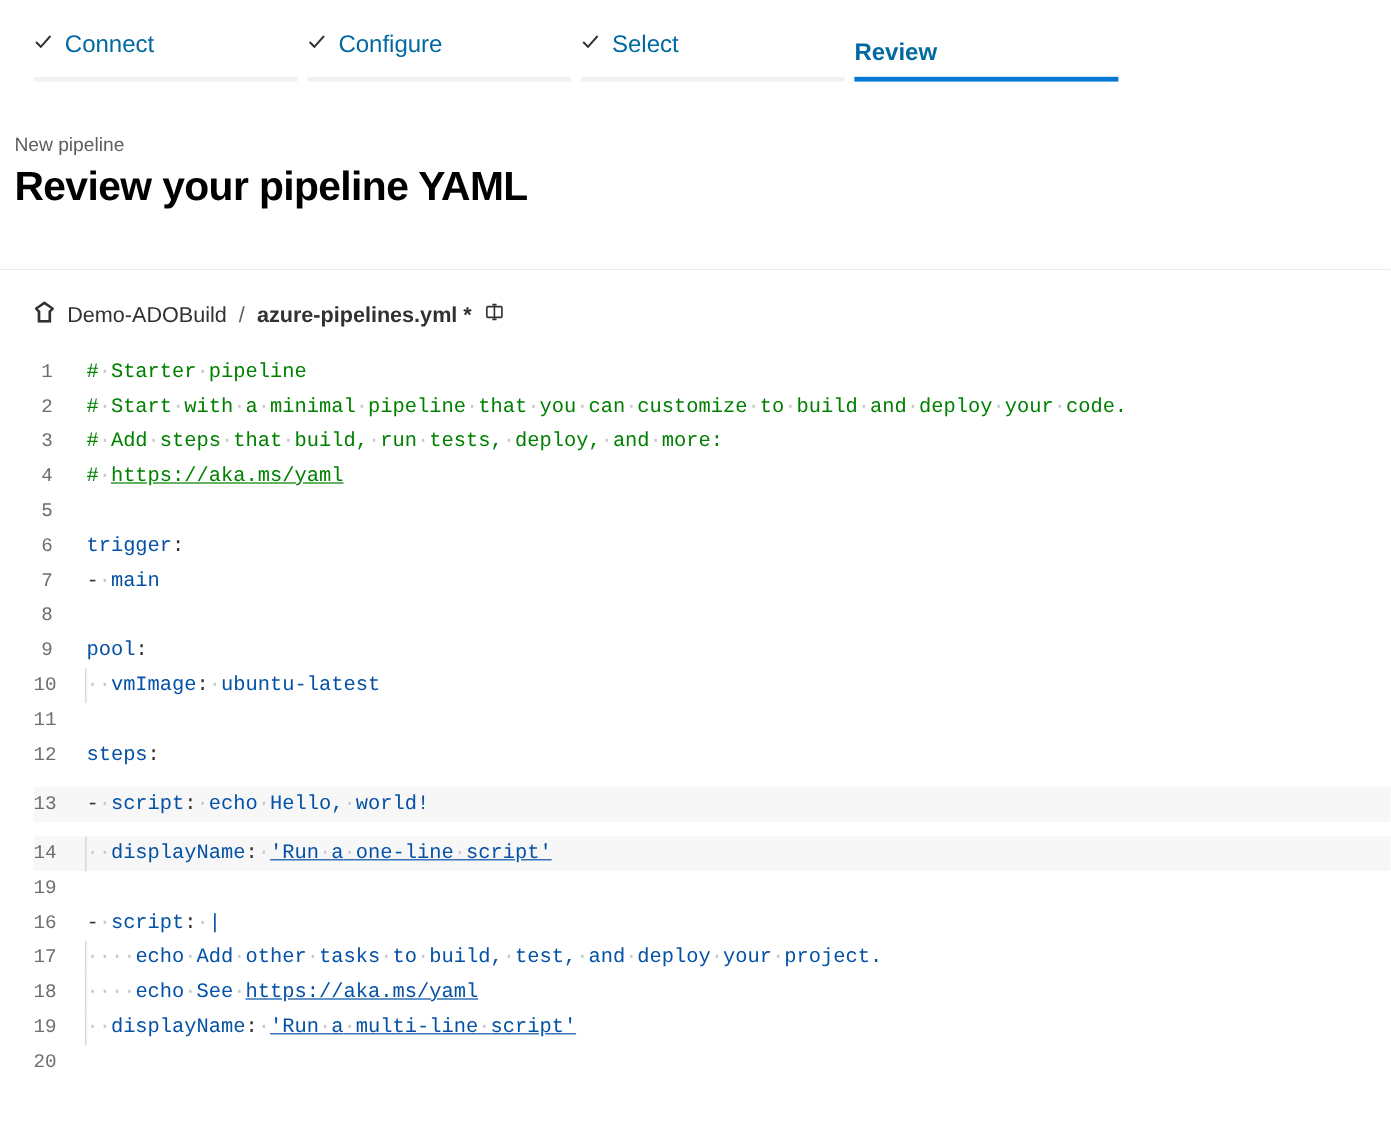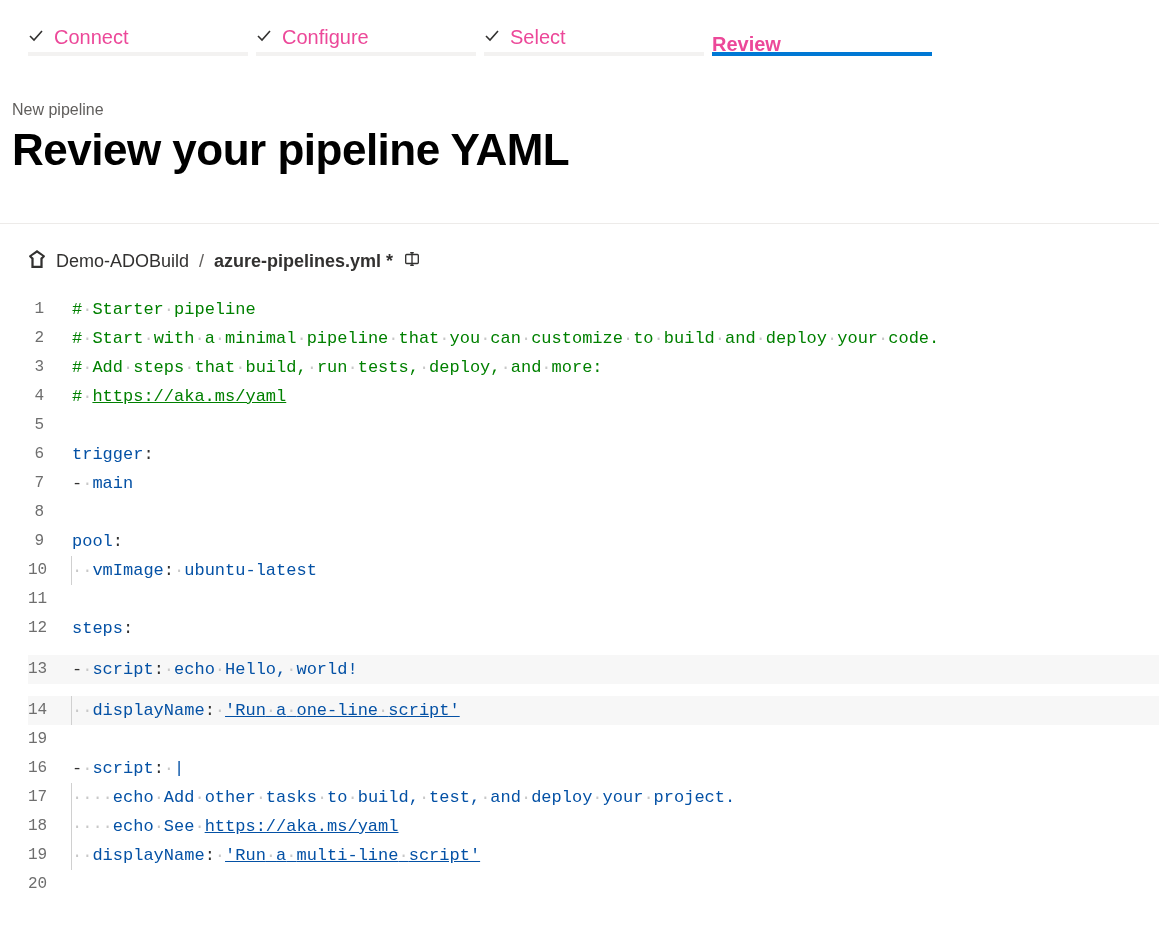--- a/index.html
+++ b/index.html
@@ -9,27 +9,27 @@
       color: #323130;
       width: 1159px;
     }
     .stepper {
       display: flex;
       gap: 8px;
       padding: 18px 28px 0 28px;
     }
     .step {
       flex: 0 0 220px;
-      padding-bottom: 0;
+      padding-bottom: 12px;
       position: relative;
       display: flex;
       align-items: center;
       gap: 10px;
       font-size: 20px;
-      color: #ec4899;
+      color: #0369a1;
       cursor: pointer;
     }
     .step .check-icon svg {
       width: 16px;
       height: 16px;
     }
     .step.active {
       font-weight: 600;
       margin-top: 15px;
     }
@@ -46,21 +46,21 @@
     }
     .header {
       padding: 45px 28px 24px 12px;
     }
     .breadcrumb-small {
       font-size: 16px;
       color: #605e5c;
       margin-bottom: 6px;
     }
     .page-title {
-      font-size: 44px;
+      font-size: 34px;
       font-weight: 700;
       color: #000;
       letter-spacing: -0.5px;
     }
     .divider {
       height: 1px;
       background: #edebe9;
       margin-top: 24px;
     }
     .file-path {

